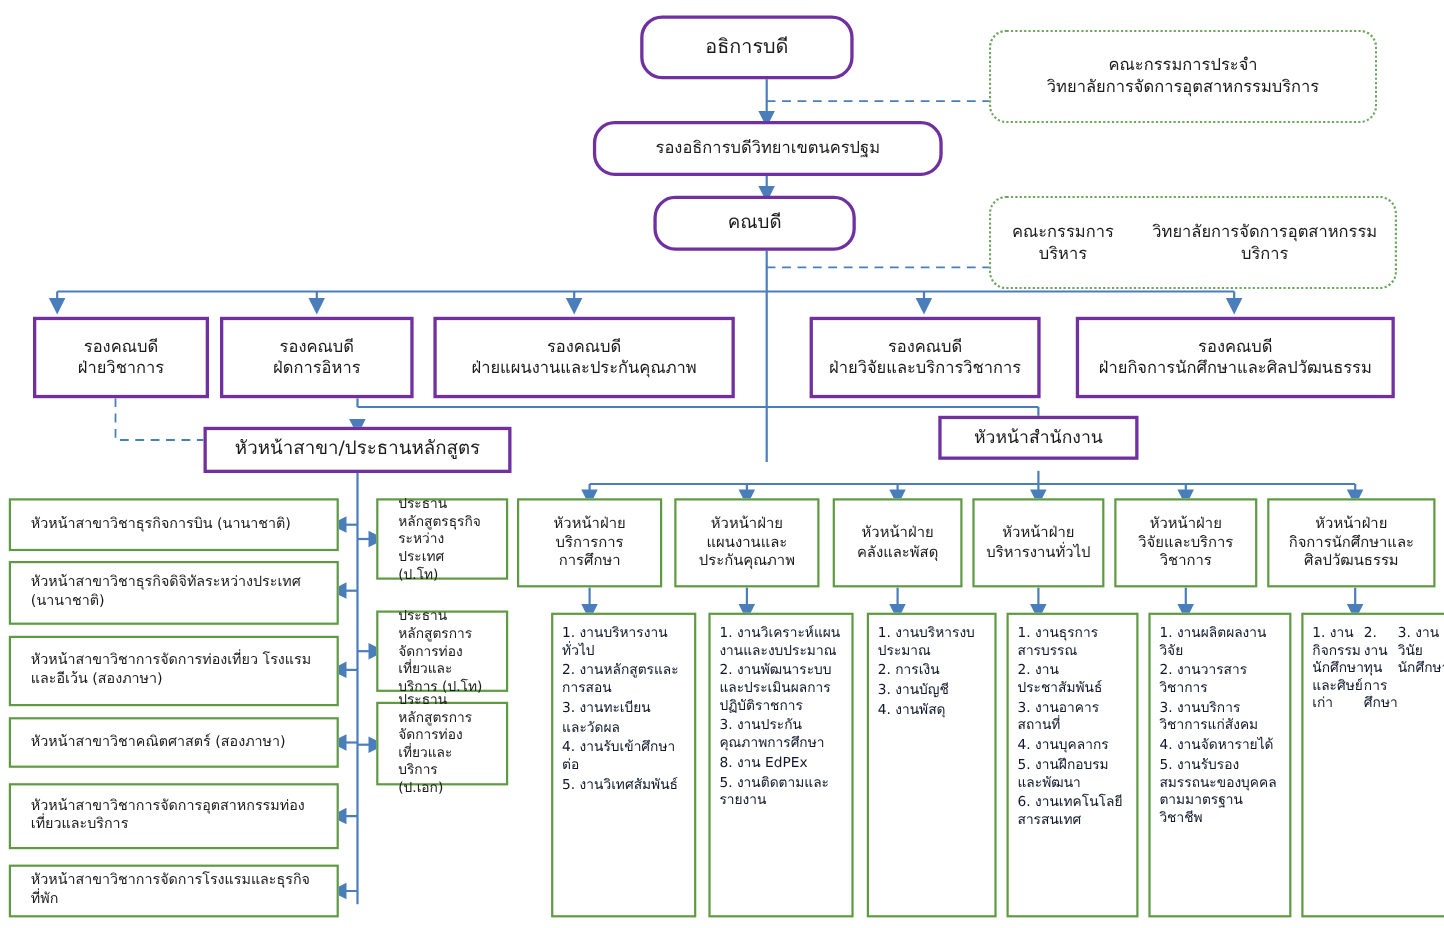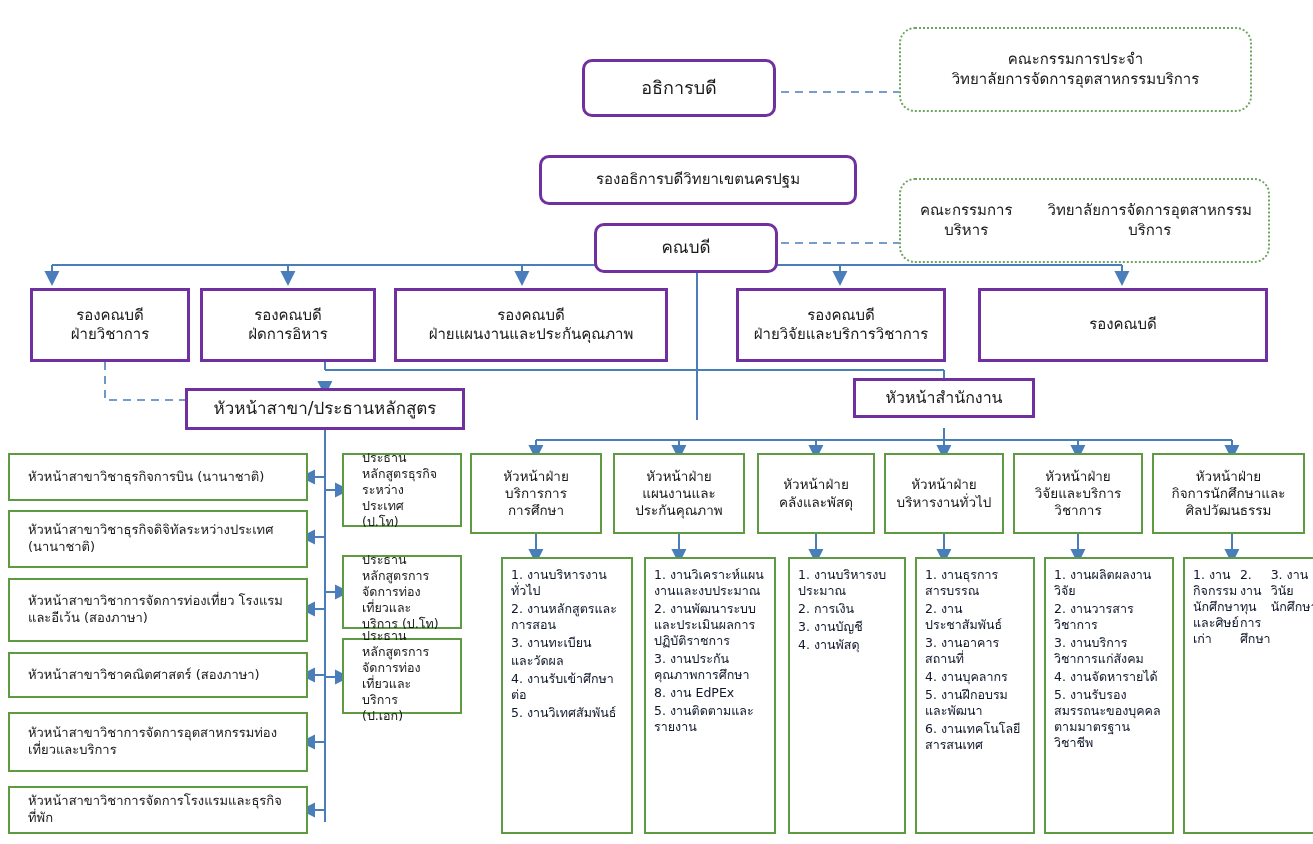--- a/index.html
+++ b/index.html
@@ -24,21 +24,21 @@
     justify-content:center;
     text-align:center;
     background:#ffffff;
     color:#1a1a1a;
     line-height:1.28;
     z-index:3;
   }
   .purple{
     border:3px solid #7030A0;
   }
-  .purple.round{border-radius:10px;margin-top:45px;}
+  .purple.round{border-radius:20px;}
   .green{
     border:2px solid #5E9A41;
   }
   .green-dot{
     border:2px dotted #6FA561;
     border-radius:16px;
   }
   .listbox{
     align-items:flex-start;
     justify-content:flex-start;
@@ -166,20 +166,21 @@
   <div class="box purple" style="left:394px;top:288px;width:274px;height:74px;font-size:15px;flex-direction:column;">
     <span class="ln">รองคณบดี</span>
     <span class="ln">ฝ่ายแผนงานและประกันคุณภาพ</span>
   </div>
   <div class="box purple" style="left:736px;top:288px;width:210px;height:74px;font-size:15px;flex-direction:column;">
     <span class="ln">รองคณบดี</span>
     <span class="ln">ฝ่ายวิจัยและบริการวิชาการ</span>
   </div>
   <div class="box purple" style="left:978px;top:288px;width:290px;height:74px;font-size:15px;flex-direction:column;">
     <span class="ln">รองคณบดี</span>
+    <span class="ln">ฝ่ายกิจการนักศึกษาและศิลปวัฒนธรรม</span>
   </div>
 
   <div class="box purple" style="left:185px;top:388px;width:280px;height:42px;font-size:17px;">
     <span>หัวหน้าสาขา/ประธานหลักสูตร</span>
   </div>
   <div class="box purple" style="left:853px;top:378px;width:182px;height:40px;font-size:16px;">
     <span>หัวหน้าสำนักงาน</span>
   </div>
 
   <div class="box green leftalign" style="left:8px;top:453px;width:300px;height:48px;font-size:13px;">

